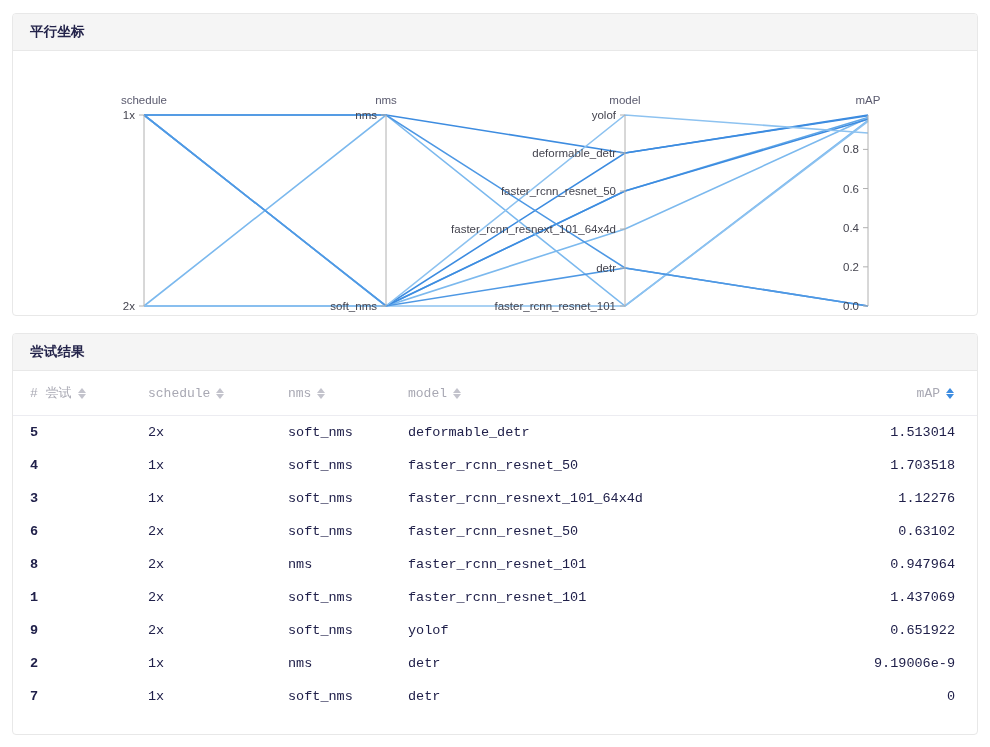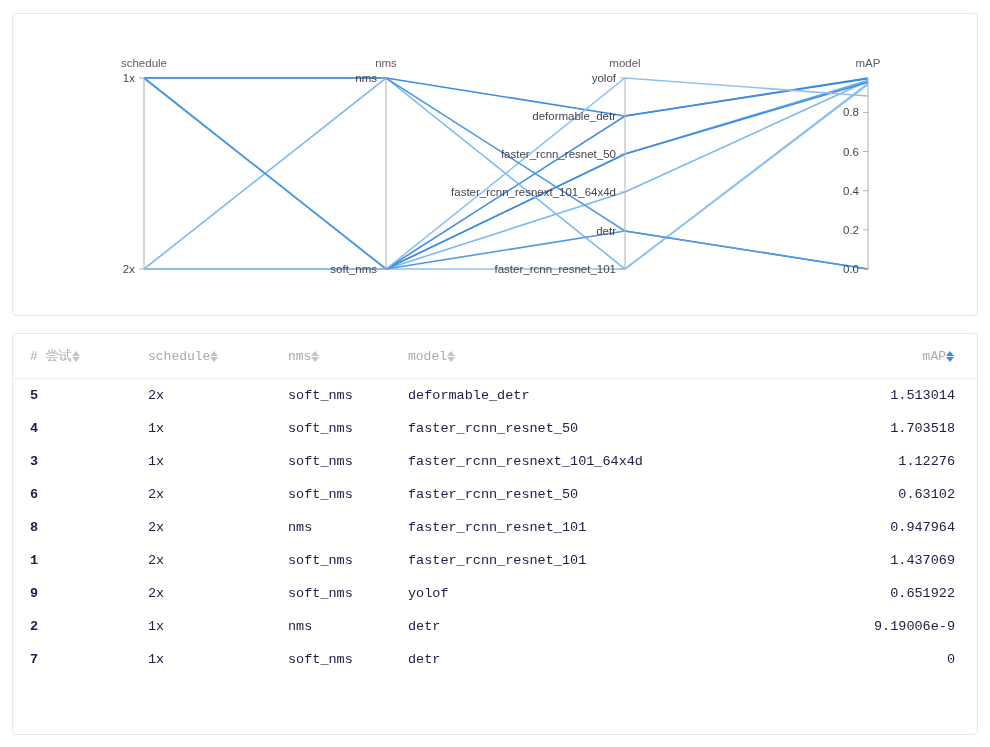--- a/index.html
+++ b/index.html
@@ -105,20 +105,21 @@
     text-align: left;
     white-space: nowrap;
     vertical-align: middle;
   }
   table.results thead th.num {
     text-align: right;
   }
   .th-inner {
     display: inline-flex;
     align-items: center;
+    gap: 6px;
   }
   .sorticon {
     display: inline-block;
     width: 9px;
     height: 13px;
     position: relative;
     flex: 0 0 auto;
   }
   .sorticon::before, .sorticon::after {
     content: "";
@@ -156,20 +157,23 @@
   .col-nms   { width: 120px; }
   .col-model { width: 420px; }
   .col-map   { width: auto; padding-right: 22px !important; }
 </style>
 </head>
 <body>
 
 <div class="page">
 
   <div class="card" id="chart-card">
+    <div class="card-header">
+      <span class="card-title">平行坐标</span>
+    </div>
     <div class="card-body" id="chart-body">
       <svg class="pcp" id="pcp-svg" viewBox="0 0 964 264">
           <g>
             <path d="M 131.0 255.0 L 373.0 255.0 L 612.0 102.0 L 855.0 64.0" class="pline" stroke="#3d8ce0" stroke-width="1.9"></path>
             <path d="M 131.0 64.0 L 373.0 64.0 L 612.0 102.0 L 855.0 64.7" class="pline" stroke="#3d8ce0" stroke-width="1.9"></path>
             <path d="M 131.0 64.0 L 373.0 255.0 L 612.0 140.0 L 855.0 66.4" class="pline" stroke="#5ea6e8" stroke-width="1.4"></path>
             <path d="M 131.0 64.0 L 373.0 255.0 L 612.0 178.0 L 855.0 67.1" class="pline" stroke="#7cb9ee" stroke-width="1.4"></path>
             <path d="M 131.0 255.0 L 373.0 255.0 L 612.0 140.0 L 855.0 68.2" class="pline" stroke="#3d8ce0" stroke-width="1.9"></path>
             <path d="M 131.0 255.0 L 373.0 64.0 L 612.0 255.0 L 855.0 69.4" class="pline" stroke="#7cb9ee" stroke-width="1.4"></path>
             <path d="M 131.0 255.0 L 373.0 255.0 L 612.0 255.0 L 855.0 70.4" class="pline" stroke="#8dc2f0" stroke-width="1.4"></path>
@@ -223,20 +227,23 @@
               <text x="846" y="141.5338253382534" class="tick-label" text-anchor="end">0.6</text>
               <line x1="850" y1="98.37843378433786" x2="855" y2="98.37843378433786" class="tick-mark"></line>
               <text x="846" y="102.37843378433786" class="tick-label" text-anchor="end">0.8</text>
             </g>
           </g>
         </svg>
     </div>
   </div>
 
   <div class="card" id="table-card">
+    <div class="card-header">
+      <span class="card-title">尝试结果</span>
+    </div>
     <div class="card-body">
       <table class="results">
         <thead>
           <tr>
             <th class="col-idx"><span class="th-inner">
                   <span># 尝试</span>
                   <span class="sorticon"></span>
                 </span></th>
             <th class="col-sched"><span class="th-inner">
                   <span>schedule</span>

